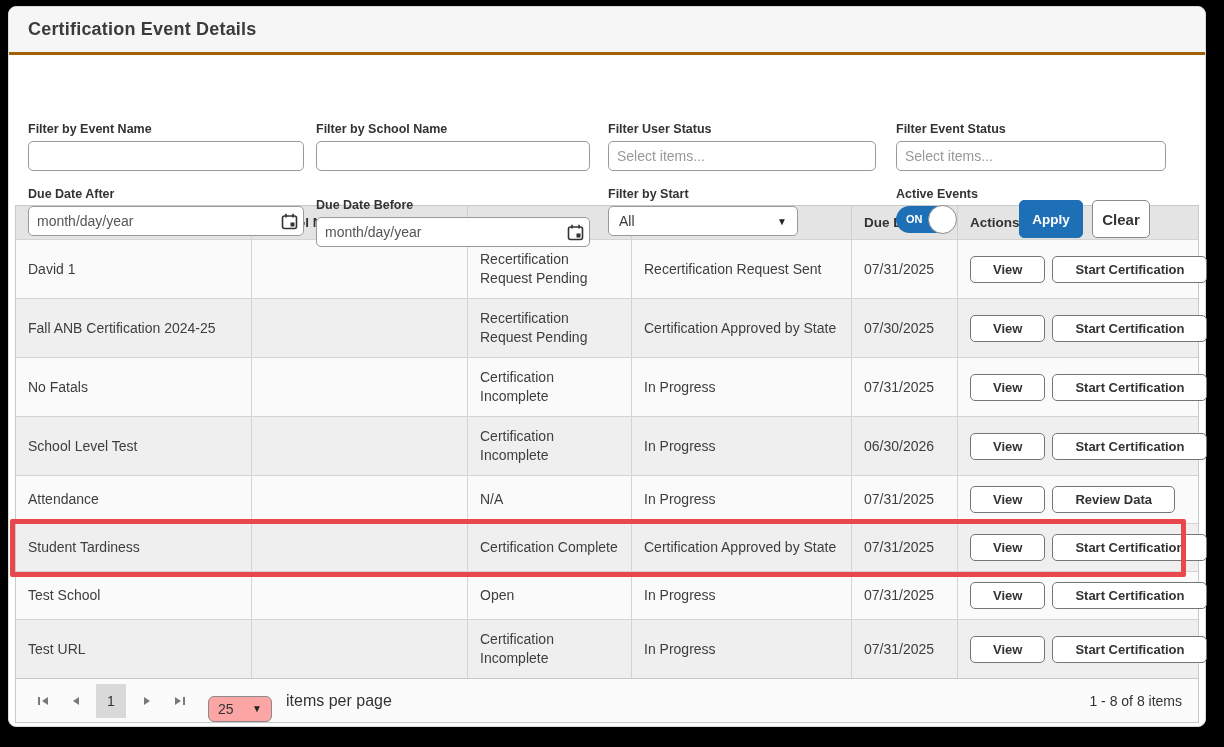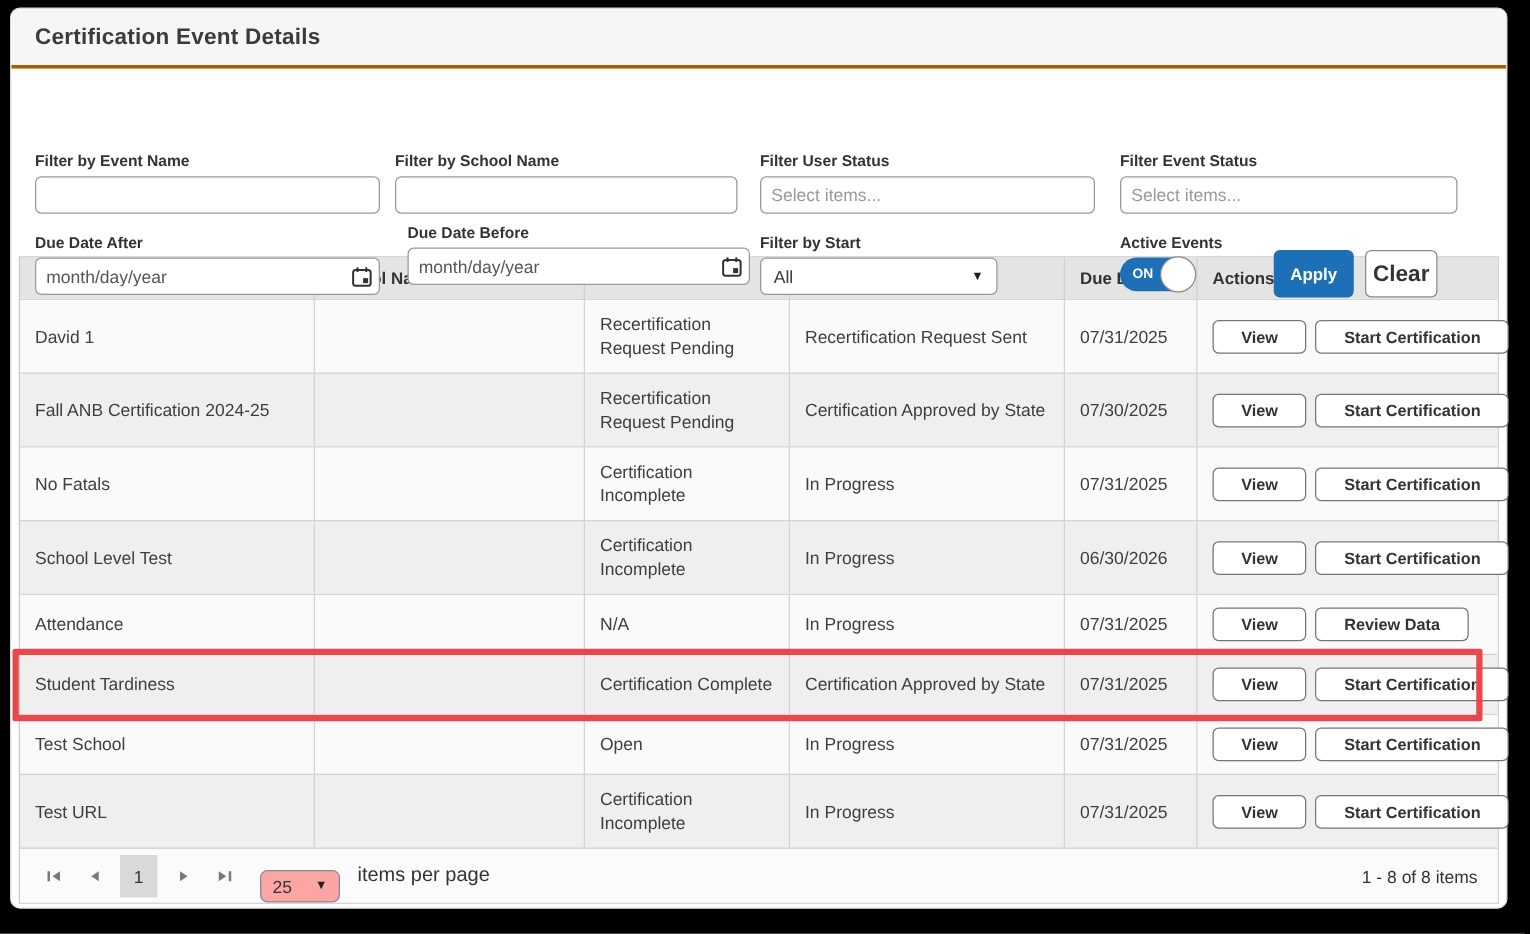--- a/index.html
+++ b/index.html
@@ -57,21 +57,21 @@
     background:#fff; border:1px solid #8a8a8a; border-radius:50%;
   }
   .btn-apply {
     position:absolute; left:1010px; top:145px; width:64px; height:38px;
     background:#1d70b5; color:#fff; border:1px solid #1d70b5; border-radius:5px;
     font-size:13.5px; font-weight:700; font-family:inherit; cursor:pointer;
   }
   .btn-clear {
     position:absolute; left:1083px; top:145px; width:58px; height:38px;
     background:#fff; color:#333; border:1px solid #8a8a8a; border-radius:5px;
-    font-size:18px; font-weight:700; font-family:inherit; cursor:pointer;
+    font-size:15px; font-weight:700; font-family:inherit; cursor:pointer;
   }
 
   
   .table { margin:0 6px; border:1px solid #c9c9c9; }
   .grid-row {
     display:grid;
     grid-template-columns:236px 216px 164px 220px 106px 1fr;
   }
   .thead { background:#e4e4e4; height:33px; }
   .th {
@@ -157,21 +157,21 @@
         <span class="cal">
           <svg width="17" height="17" viewBox="0 0 17 17">
             <rect x="1.5" y="3" width="14" height="12.5" rx="2" fill="none" stroke="#333" stroke-width="1.6"></rect>
             <line x1="5" y1="0.8" x2="5" y2="4.5" stroke="#333" stroke-width="1.6"></line>
             <line x1="12" y1="0.8" x2="12" y2="4.5" stroke="#333" stroke-width="1.6"></line>
             <rect x="9.5" y="9.5" width="4" height="4" fill="#333"></rect>
           </svg>
         </span>
       </div>
     </div>
-    <div class="fg" style="left:307px; top:124px; width:274px;margin-left:10px;">
+    <div class="fg" style="left:307px; top:143px; width:274px;">
       <label>Due Date Before</label>
       <div class="datebox">
         <input type="text" placeholder="month/day/year" style="">
         <span class="cal">
           <svg width="17" height="17" viewBox="0 0 17 17">
             <rect x="1.5" y="3" width="14" height="12.5" rx="2" fill="none" stroke="#333" stroke-width="1.6"></rect>
             <line x1="5" y1="0.8" x2="5" y2="4.5" stroke="#333" stroke-width="1.6"></line>
             <line x1="12" y1="0.8" x2="12" y2="4.5" stroke="#333" stroke-width="1.6"></line>
             <rect x="9.5" y="9.5" width="4" height="4" fill="#333"></rect>
           </svg>

